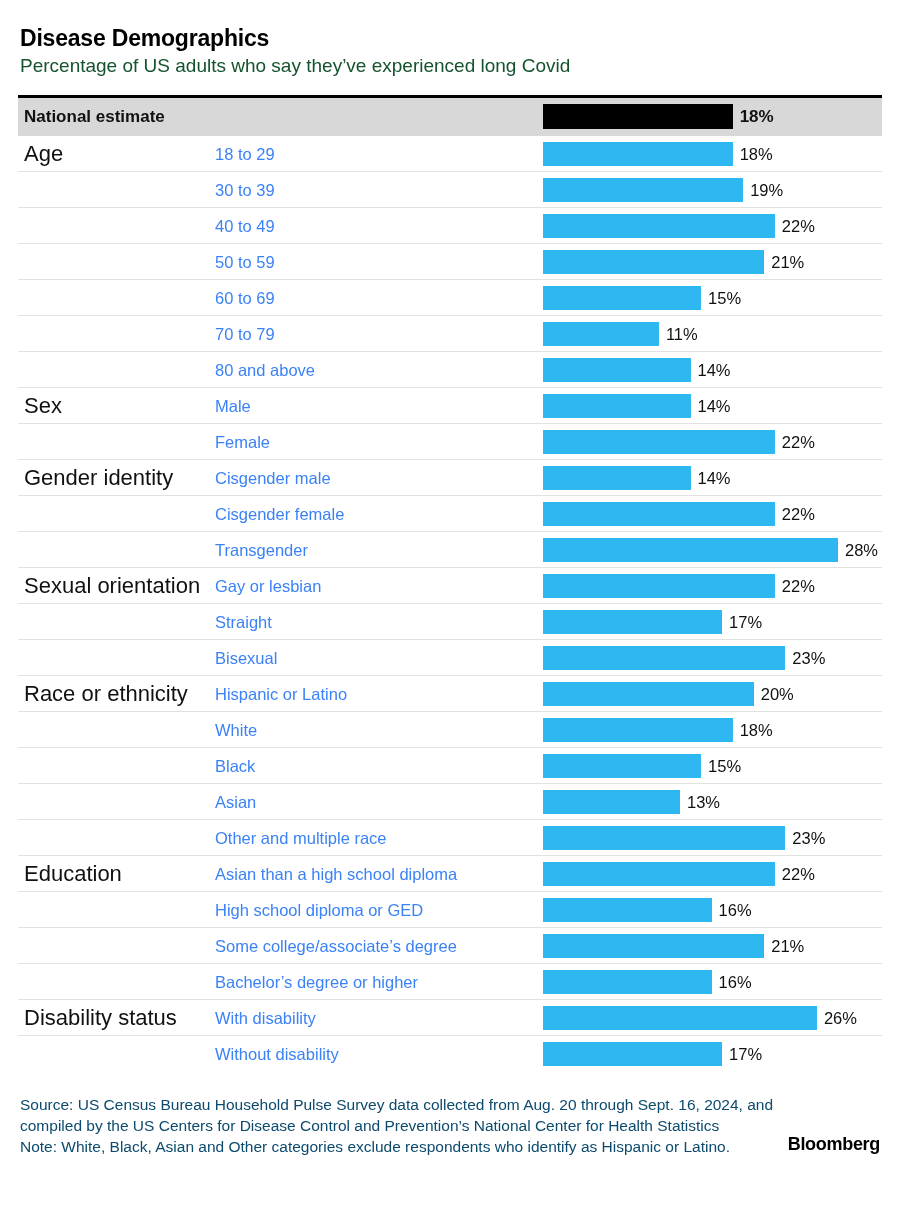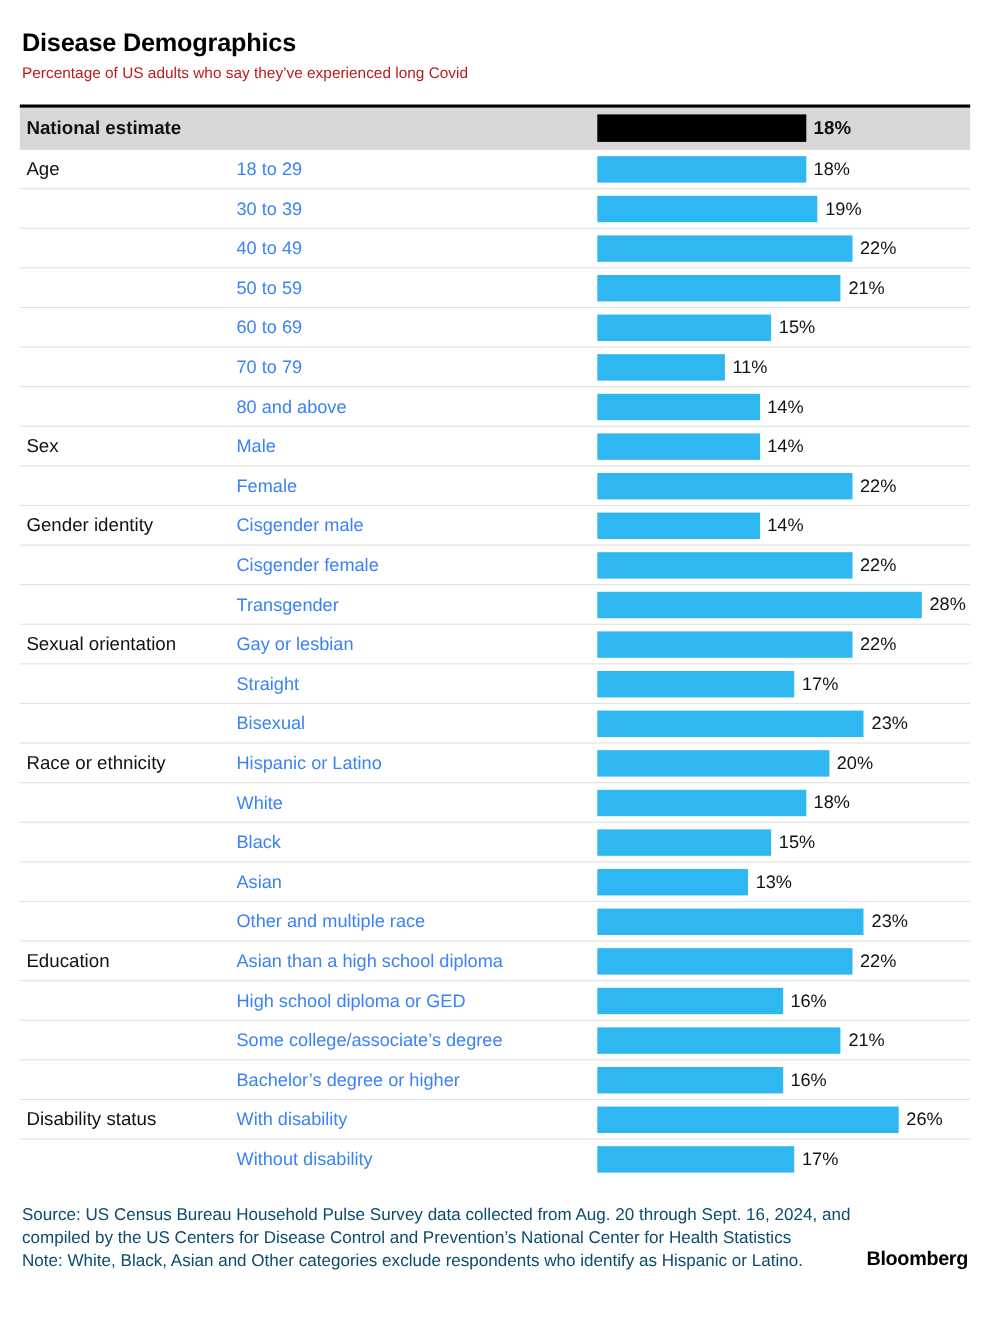--- a/index.html
+++ b/index.html
@@ -26,25 +26,25 @@
   
   .header { padding-top: 24px; }
   .chart-title {
     font-size: 23px;
     font-weight: bold;
     letter-spacing: -0.2px;
     line-height: 28px;
     margin: 0 0 2px 2px;
   }
   .chart-subtitle {
-    font-size: 14px;
+    font-size: 19px;
     font-weight: normal;
     line-height: 24px;
     margin: 0 0 0 2px;
-    color: #b91c1c;
+    color: #14532d;
   }
 
   
   .table {
     margin-top: 17px;
     border-top: 3px solid #000000;
   }
   .row {
     position: relative;
     display: flex;
@@ -56,21 +56,21 @@
   .row.national {
     background: #d8d8d8;
     border-bottom: 1px solid #d8d8d8;
     height: 38px;
   }
   .row.last { border-bottom: none; }
 
   .group-label {
     width: 197px;
     flex: 0 0 197px;
-    font-size: 17px;
+    font-size: 22px;
     line-height: 20px;
     padding-left: 6px;
     box-sizing: border-box;
     color: #111111;
   }
   .row.national .group-label {
     font-weight: bold;
     font-size: 17px;
     width: auto;
     flex: 0 0 auto;

